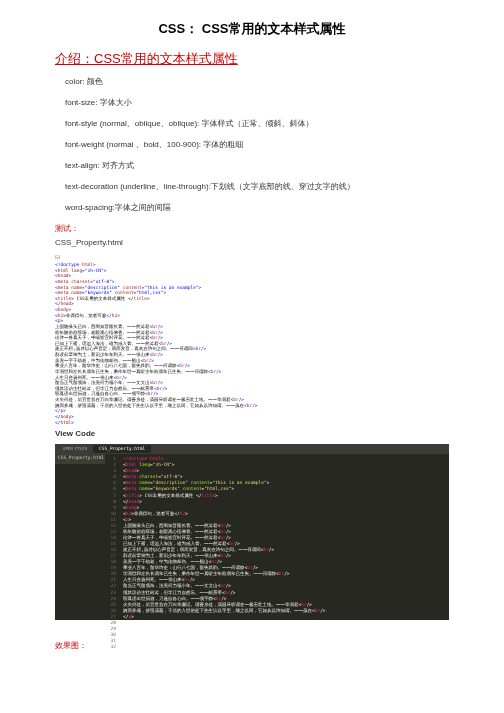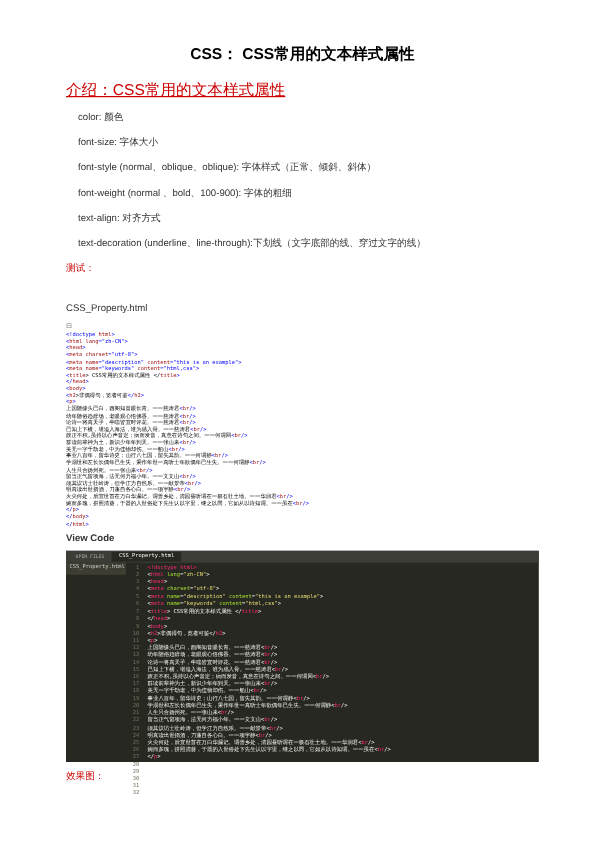--- a/index.html
+++ b/index.html
@@ -1,55 +1,56 @@
 <!DOCTYPE html>
 <html><head>
 <meta charset="utf-8">
 <style>
 * { margin: 0; padding: 0; box-sizing: border-box; }
 body { width: 504px; height: 713px; background: #fff; font-family: "Microsoft YaHei", Arial, sans-serif; font-size: 9px; overflow: hidden; }
-.page { padding: 36px 55px; }
+.page { padding: 20px 55px; }
 h1 { text-align: center; font-size: 13px; font-weight: bold; margin-bottom: 12px; }
 .intro { color: #c00; font-size: 13px; margin-bottom: 8px; text-decoration: underline; }
 .props { margin-left: 10px; }
 .props div { font-size: 8px; color: #333; margin-bottom: 10px; }
-.test { color: #c00; font-size: 8px; margin-top: 4px; margin-bottom: 23px; }
+.test { color: #c00; font-size: 8px; margin-top: 4px; margin-bottom: 4px; }
 .fname { font-size: 8px; color: #333; margin-bottom: 6px; }
 .code1 { font-size: 4.5px; line-height: 1.25; font-family: Consolas, monospace; background: #fff; margin-bottom: 4px; }
 .code1 .b { color: #00f; }
 .code1 .r { color: #a31515; }
 .code1 .t { color: #000; }
 .vc { font-size: 8px; color: #333; margin: 4px 0 6px; font-weight: bold; }
 .editor { background: #272822; width: 100%; height: 176px; position: relative; font-family: Consolas, monospace; font-size: 4.5px; line-height: 1.35; }
 .editor .tabbar { background: #3c3d37; height: 10px; display: flex; align-items: center; padding-left: 4px; }
 .editor .open { color: #aaa; font-size: 4px; padding: 2px 4px; }
 .editor .tab { background: #272822; color: #f8f8f2; padding: 1px 6px; font-size: 4.5px; margin-left: 2px; }
 .editor .side { position: absolute; left: 0; top: 10px; width: 50px; height: 10px; background: #3e3d32; color: #ccc; font-size: 4.5px; padding: 1px 3px; }
 .editor .gutter { position: absolute; left: 50px; top: 10px; width: 14px; bottom: 0; background: #272822; text-align: right; color: #75715e; padding-top: 2px; }
 .editor .gutter div { padding-right: 3px; }
 .editor .codearea { position: absolute; left: 64px; top: 10px; right: 0; bottom: 0; padding: 2px 4px; color: #f8f8f2; }
 .editor .p { color: #f92672; }
 .editor .y { color: #e6db74; }
 .editor .gr { color: #a6e22e; }
 .editor .w { color: #f8f8f2; }
-.result { color: #c00; font-size: 8px; margin-top: 6px; }
+.result { color: #c00; font-size: 8px; margin-top: 20px; }
 </style>
 </head>
 <body>
 
 <div class="page">
   <h1>CSS： CSS常用的文本样式属性</h1>
   <div class="intro">介绍：CSS常用的文本样式属性</div>
   <div class="props">
     <div>color:  颜色</div>
     <div>font-size:  字体大小</div>
     <div>font-style (normal、oblique、oblique): 字体样式（正常、倾斜、斜体）</div>
     <div>font-weight (normal 、bold、100-900): 字体的粗细</div>
     <div>text-align:  对齐方式</div>
     <div>text-decoration (underline、line-through):下划线（文字底部的线、穿过文字的线）</div>
+    <div>word-spacing:字体之间的间隔</div>
   </div>
   <div class="test">测试：</div>
   <div class="fname">CSS_Property.html</div>
 
   <div style="color:#808080;font-size:6px;margin-bottom:2px;">⊟</div>
 
   <div class="code1" id="code1">
       <div><span class="b">&lt;!doctype </span><span class="r">html</span><span class="b">&gt;</span></div>
       <div><span class="b">&lt;</span><span class="r">html lang</span><span class="b">="zh-CN"&gt;</span></div>
       <div><span class="b">    &lt;</span><span class="r">head</span><span class="b">&gt;</span></div>

